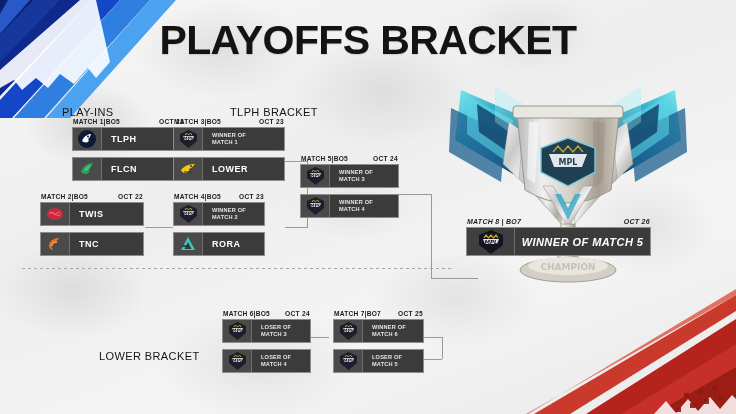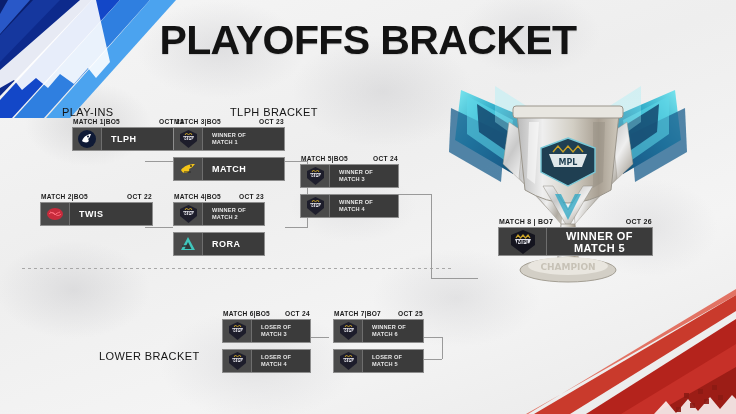--- a/index.html
+++ b/index.html
@@ -177,35 +177,53 @@
   <div class="slot">
     <div class="slot-logo">
       <svg class="logo-svg" width="20" height="20" viewBox="0 0 20 20">
           <circle cx="10" cy="10" r="9" fill="#0f1a36"></circle>
           <path d="M5 12c2-5 6-7 9-7-1 2-1 4-3 5 1 1 1 2 0 3-2 1-5 0-6-1z" fill="#ffffff"></path>
           <circle cx="11" cy="7.5" r="1" fill="#0f1a36"></circle>
         </svg>
     </div>
     <div class="slot-name">TLPH</div>
   </div>
-</div>
-
-<div class="match-group" style="left:40px; top:193px; width:113px;">
+  <div class="slot">
+    <div class="slot-logo">
+      <svg class="logo-svg" width="20" height="20" viewBox="0 0 20 20">
+          <path d="M4 13c2-6 7-9 12-9-2 3-2 5-4 7 1 2-1 4-3 4-2 0-4-1-5-2z" fill="#2fa05a"></path>
+          <path d="M7 11c2-3 5-5 7-5-2 3-3 5-5 6z" fill="#46c878"></path>
+        </svg>
+    </div>
+    <div class="slot-name">FLCN</div>
+  </div>
+</div>
+
+<div class="match-group" style="left:40px; top:193px; width:104px;">
   <div class="match-head">
     <span>MATCH 2|BO5</span>
     <span class="mdate">OCT 22</span>
   </div>
   <div class="slot">
     <div class="slot-logo">
       <svg class="logo-svg" width="20" height="20" viewBox="0 0 20 20">
           <ellipse cx="10" cy="10" rx="8" ry="6" fill="#c72b3c"></ellipse>
           <path d="M4 10c2-2 4-2 6 0s4 2 6 0M5 8c2 1 4 1 5 3M15 8c-2 1-4 1-5 3" stroke="#ff6b7a" stroke-width="1" fill="none"></path>
         </svg>
     </div>
     <div class="slot-name">TWIS</div>
+  </div>
+  <div class="slot">
+    <div class="slot-logo">
+      <svg class="logo-svg" width="20" height="20" viewBox="0 0 20 20">
+          <path d="M14 4c-6 0-10 4-10 8 0 2 2 4 4 4-2-2-2-5 0-7 2-2 5-2 6-5z" fill="#e8752a"></path>
+          <path d="M12 8c-3 0-5 2-5 4" stroke="#ffa05a" stroke-width="1.4" fill="none"></path>
+        </svg>
+    </div>
+    <div class="slot-name">TNC</div>
   </div>
 </div>
 
 <div class="match-group" style="left:173px; top:118px; width:112px;">
   <div class="match-head">
     <span>MATCH 3|BO5</span>
     <span class="mdate">OCT 23</span>
   </div>
   <div class="slot">
     <div class="slot-logo">
@@ -220,21 +238,21 @@
 MATCH 1</div>
   </div>
   <div class="slot">
     <div class="slot-logo">
       <svg class="logo-svg" width="20" height="20" viewBox="0 0 20 20">
           <path d="M3 11c3-4 8-6 14-6-2 2-3 4-6 5 1 2-1 4-4 4-2 0-3-1-4-3z" fill="#f5c518"></path>
           <circle cx="13" cy="7" r=".9" fill="#2a2a2a"></circle>
           <path d="M6 13h7" stroke="#2a2a2a" stroke-width="1"></path>
         </svg>
     </div>
-    <div class="slot-name">MATCH</div>
+    <div class="slot-name">LOWER</div>
   </div>
 </div>
 
 <div class="match-group" style="left:173px; top:193px; width:92px;">
   <div class="match-head">
     <span>MATCH 4|BO5</span>
     <span class="mdate">OCT 23</span>
   </div>
   <div class="slot">
     <div class="slot-logo">
@@ -428,21 +446,21 @@
 
     <g>
       <path d="M118,146 h14 l4,42 h-22 z" fill="url(#cupg)" stroke="#9a958b" stroke-width=".8"></path>
       <ellipse cx="125" cy="192" rx="48" ry="12" fill="#d3cfc6" stroke="#a39e93" stroke-width="1"></ellipse>
       <ellipse cx="125" cy="188" rx="40" ry="9" fill="#e9e6df"></ellipse>
       <text x="125" y="192" font-size="9" font-family="DejaVu Sans" font-weight="bold" fill="#b9b3a6" text-anchor="middle" opacity=".7">CHAMPION</text>
     </g>
   </svg>
 </div>
 
-<div class="match-group" style="left:498px; top:218px; width:155px;">
+<div class="match-group" style="left:466px; top:218px; width:185px;font-style:italic;">
   <div class="match-head" style="font-size:7px;">
     <span>MATCH 8 | BO7</span>
     <span class="mdate">OCT 26</span>
   </div>
   <div class="slot big">
     <div class="slot-logo">
       <svg class="logo-svg" width="30" height="26" viewBox="0 0 30 26">
           <path d="M15 1 L27 6 L27 16 L15 25 L3 16 L3 6 Z" fill="#15151f"></path>
           <path d="M7 10h16l-2 5H9z" fill="#e2e2ea"></path>
           <path d="M8 9l2-3 2.5 3 2.5-3 2.5 3 2.5-3 2 3" stroke="#c9a227" stroke-width="1.2" fill="none"></path>

